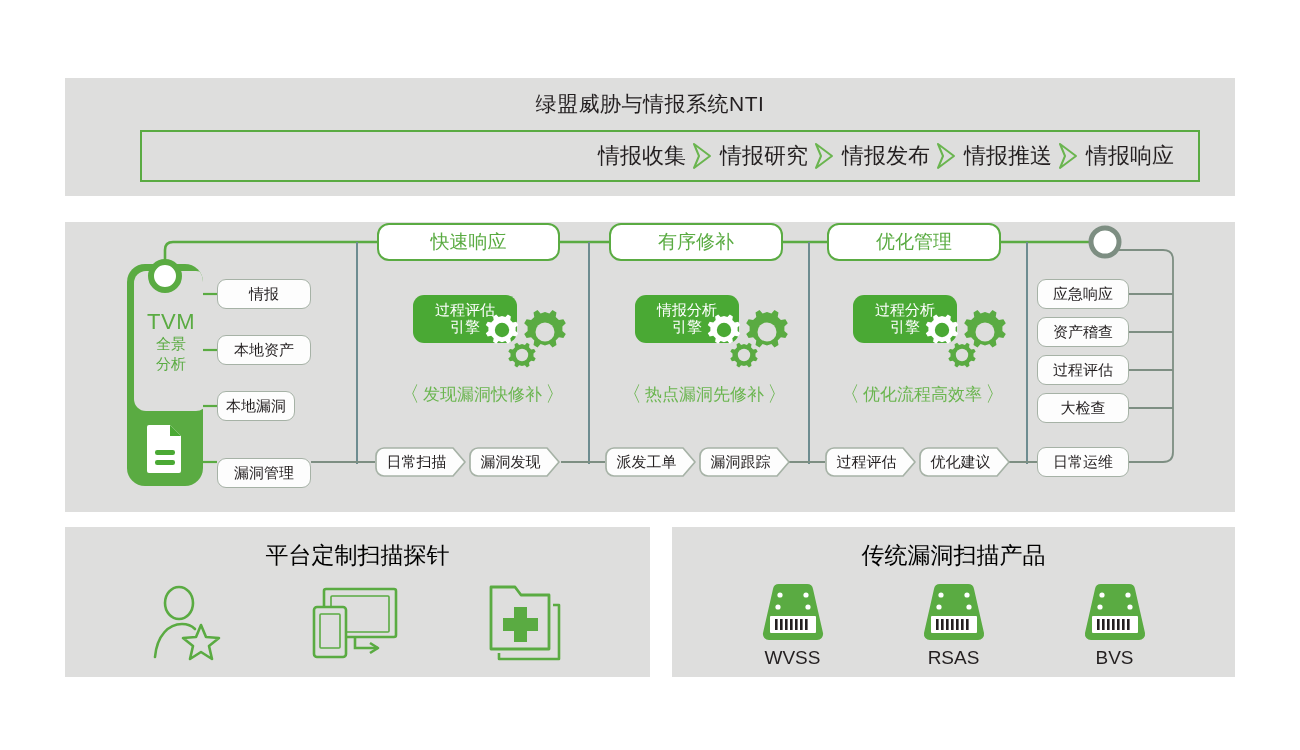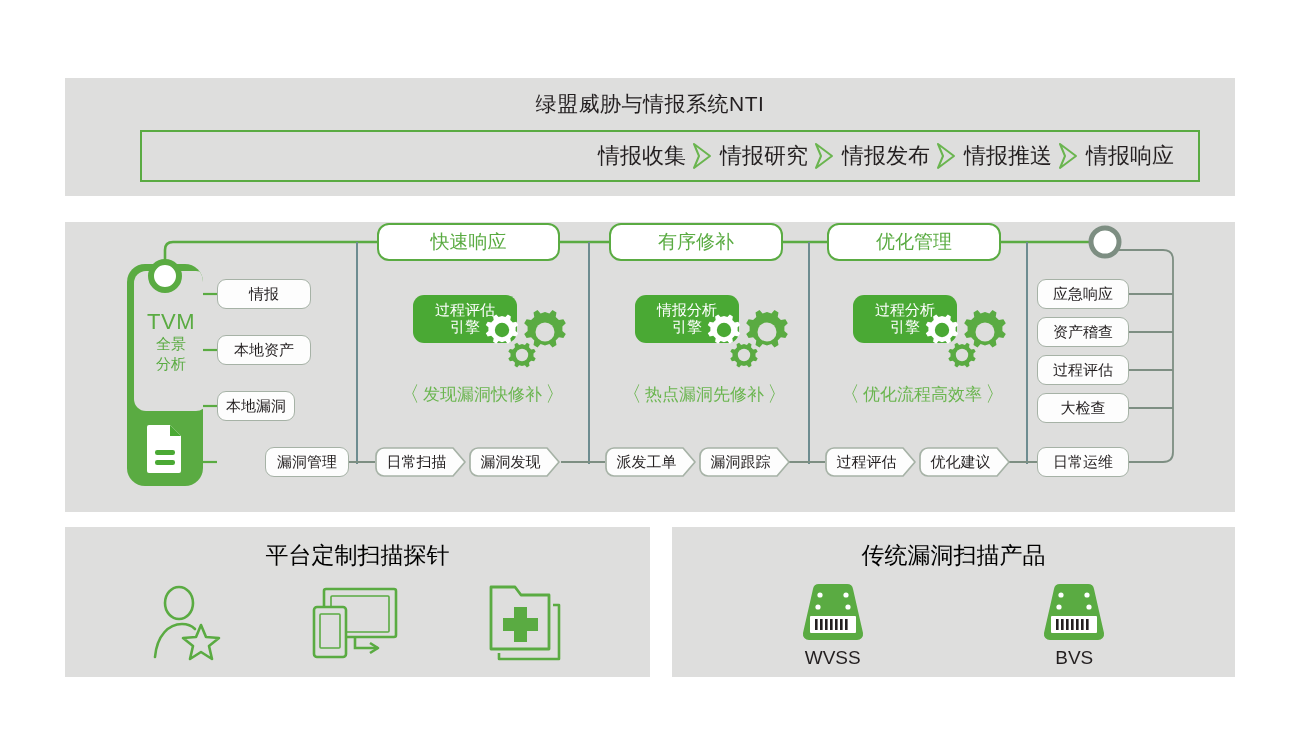--- a/index.html
+++ b/index.html
@@ -221,21 +221,21 @@
         <rect x="12" y="38" width="20" height="5" rx="2.2" fill="#4aa934"></rect>
       </svg>
     </div>
     <svg style="position:absolute;left:78px;top:32px;" width="44" height="44" viewBox="0 0 44 44">
       <circle cx="22" cy="22" r="14" fill="#ffffff" stroke="#5aab42" stroke-width="6"></circle>
     </svg>
 
     <div class="pillbox" style="left:152px; top:57px;  width:94px;">情报</div>
     <div class="pillbox" style="left:152px; top:113px; width:94px;">本地资产</div>
     <div class="pillbox" style="left:152px; top:169px; width:78px;">本地漏洞</div>
-    <div class="pillbox" style="left:152px; top:225px; width:84px;margin-left:48px;">漏洞管理</div>
+    <div class="pillbox" style="left:152px; top:236px; width:94px;">漏洞管理</div>
 
     <div class="headpill" style="left:312px; top:1px; width:183px;">快速响应</div>
     <div class="engine" style="left:348px; top:73px;">
       <span>过程评估</span>
       <span>引擎</span>
     </div>
     <svg class="engine-gears" style="left:415px; top:84px;" width="92" height="64" viewBox="0 0 92 64">
       <g fill="#ffffff">
         <path d="M22 10 l3.4 1.1 2.4-2.6 3.1 1.9 -0.6 3.5 2.5 2.5 3.5-0.6 1.9 3.1 -2.6 2.4 0 3.6 2.6 2.4 -1.9 3.1 -3.5-0.6 -2.5 2.5 0.6 3.5 -3.1 1.9 -2.4-2.6 -3.4 1.1 -3.4-1.1 -2.4 2.6 -3.1-1.9 0.6-3.5 -2.5-2.5 -3.5 0.6 -1.9-3.1 2.6-2.4 0-3.6 -2.6-2.4 1.9-3.1 3.5 0.6 2.5-2.5 -0.6-3.5 3.1-1.9 2.4 2.6 z"></path>
       </g>
@@ -394,20 +394,40 @@
             <rect x="28" y="36" width="2.6" height="11"></rect>
             <rect x="33" y="36" width="2.6" height="11"></rect>
             <rect x="38" y="36" width="2.6" height="11"></rect>
             <rect x="43" y="36" width="2.6" height="11"></rect>
             <rect x="48" y="36" width="2.6" height="11"></rect>
           </g>
         </svg>
         <div class="prod-label">WVSS</div>
       </div>
 
+      <div class="prod-item">
+        <svg width="72" height="62" viewBox="0 0 72 62">
+          <path d="M16 6 A6 6 0 0 1 22 1 H50 A6 6 0 0 1 56 6 L66 50 A6 6 0 0 1 60 57 H12 A6 6 0 0 1 6 50 Z" fill="#5aab42"></path>
+          <circle cx="23" cy="12" r="2.6" fill="#ffffff"></circle>
+          <circle cx="49" cy="12" r="2.6" fill="#ffffff"></circle>
+          <circle cx="21" cy="24" r="2.6" fill="#ffffff"></circle>
+          <circle cx="51" cy="24" r="2.6" fill="#ffffff"></circle>
+          <rect x="13" y="33" width="46" height="17" rx="1" fill="#ffffff"></rect>
+          <g fill="#231f20">
+            <rect x="18" y="36" width="2.6" height="11"></rect>
+            <rect x="23" y="36" width="2.6" height="11"></rect>
+            <rect x="28" y="36" width="2.6" height="11"></rect>
+            <rect x="33" y="36" width="2.6" height="11"></rect>
+            <rect x="38" y="36" width="2.6" height="11"></rect>
+            <rect x="43" y="36" width="2.6" height="11"></rect>
+            <rect x="48" y="36" width="2.6" height="11"></rect>
+          </g>
+        </svg>
+        <div class="prod-label">RSAS</div>
+      </div>
 
       <div class="prod-item">
         <svg width="72" height="62" viewBox="0 0 72 62">
           <path d="M16 6 A6 6 0 0 1 22 1 H50 A6 6 0 0 1 56 6 L66 50 A6 6 0 0 1 60 57 H12 A6 6 0 0 1 6 50 Z" fill="#5aab42"></path>
           <circle cx="23" cy="12" r="2.6" fill="#ffffff"></circle>
           <circle cx="49" cy="12" r="2.6" fill="#ffffff"></circle>
           <circle cx="21" cy="24" r="2.6" fill="#ffffff"></circle>
           <circle cx="51" cy="24" r="2.6" fill="#ffffff"></circle>
           <rect x="13" y="33" width="46" height="17" rx="1" fill="#ffffff"></rect>
           <g fill="#231f20">

